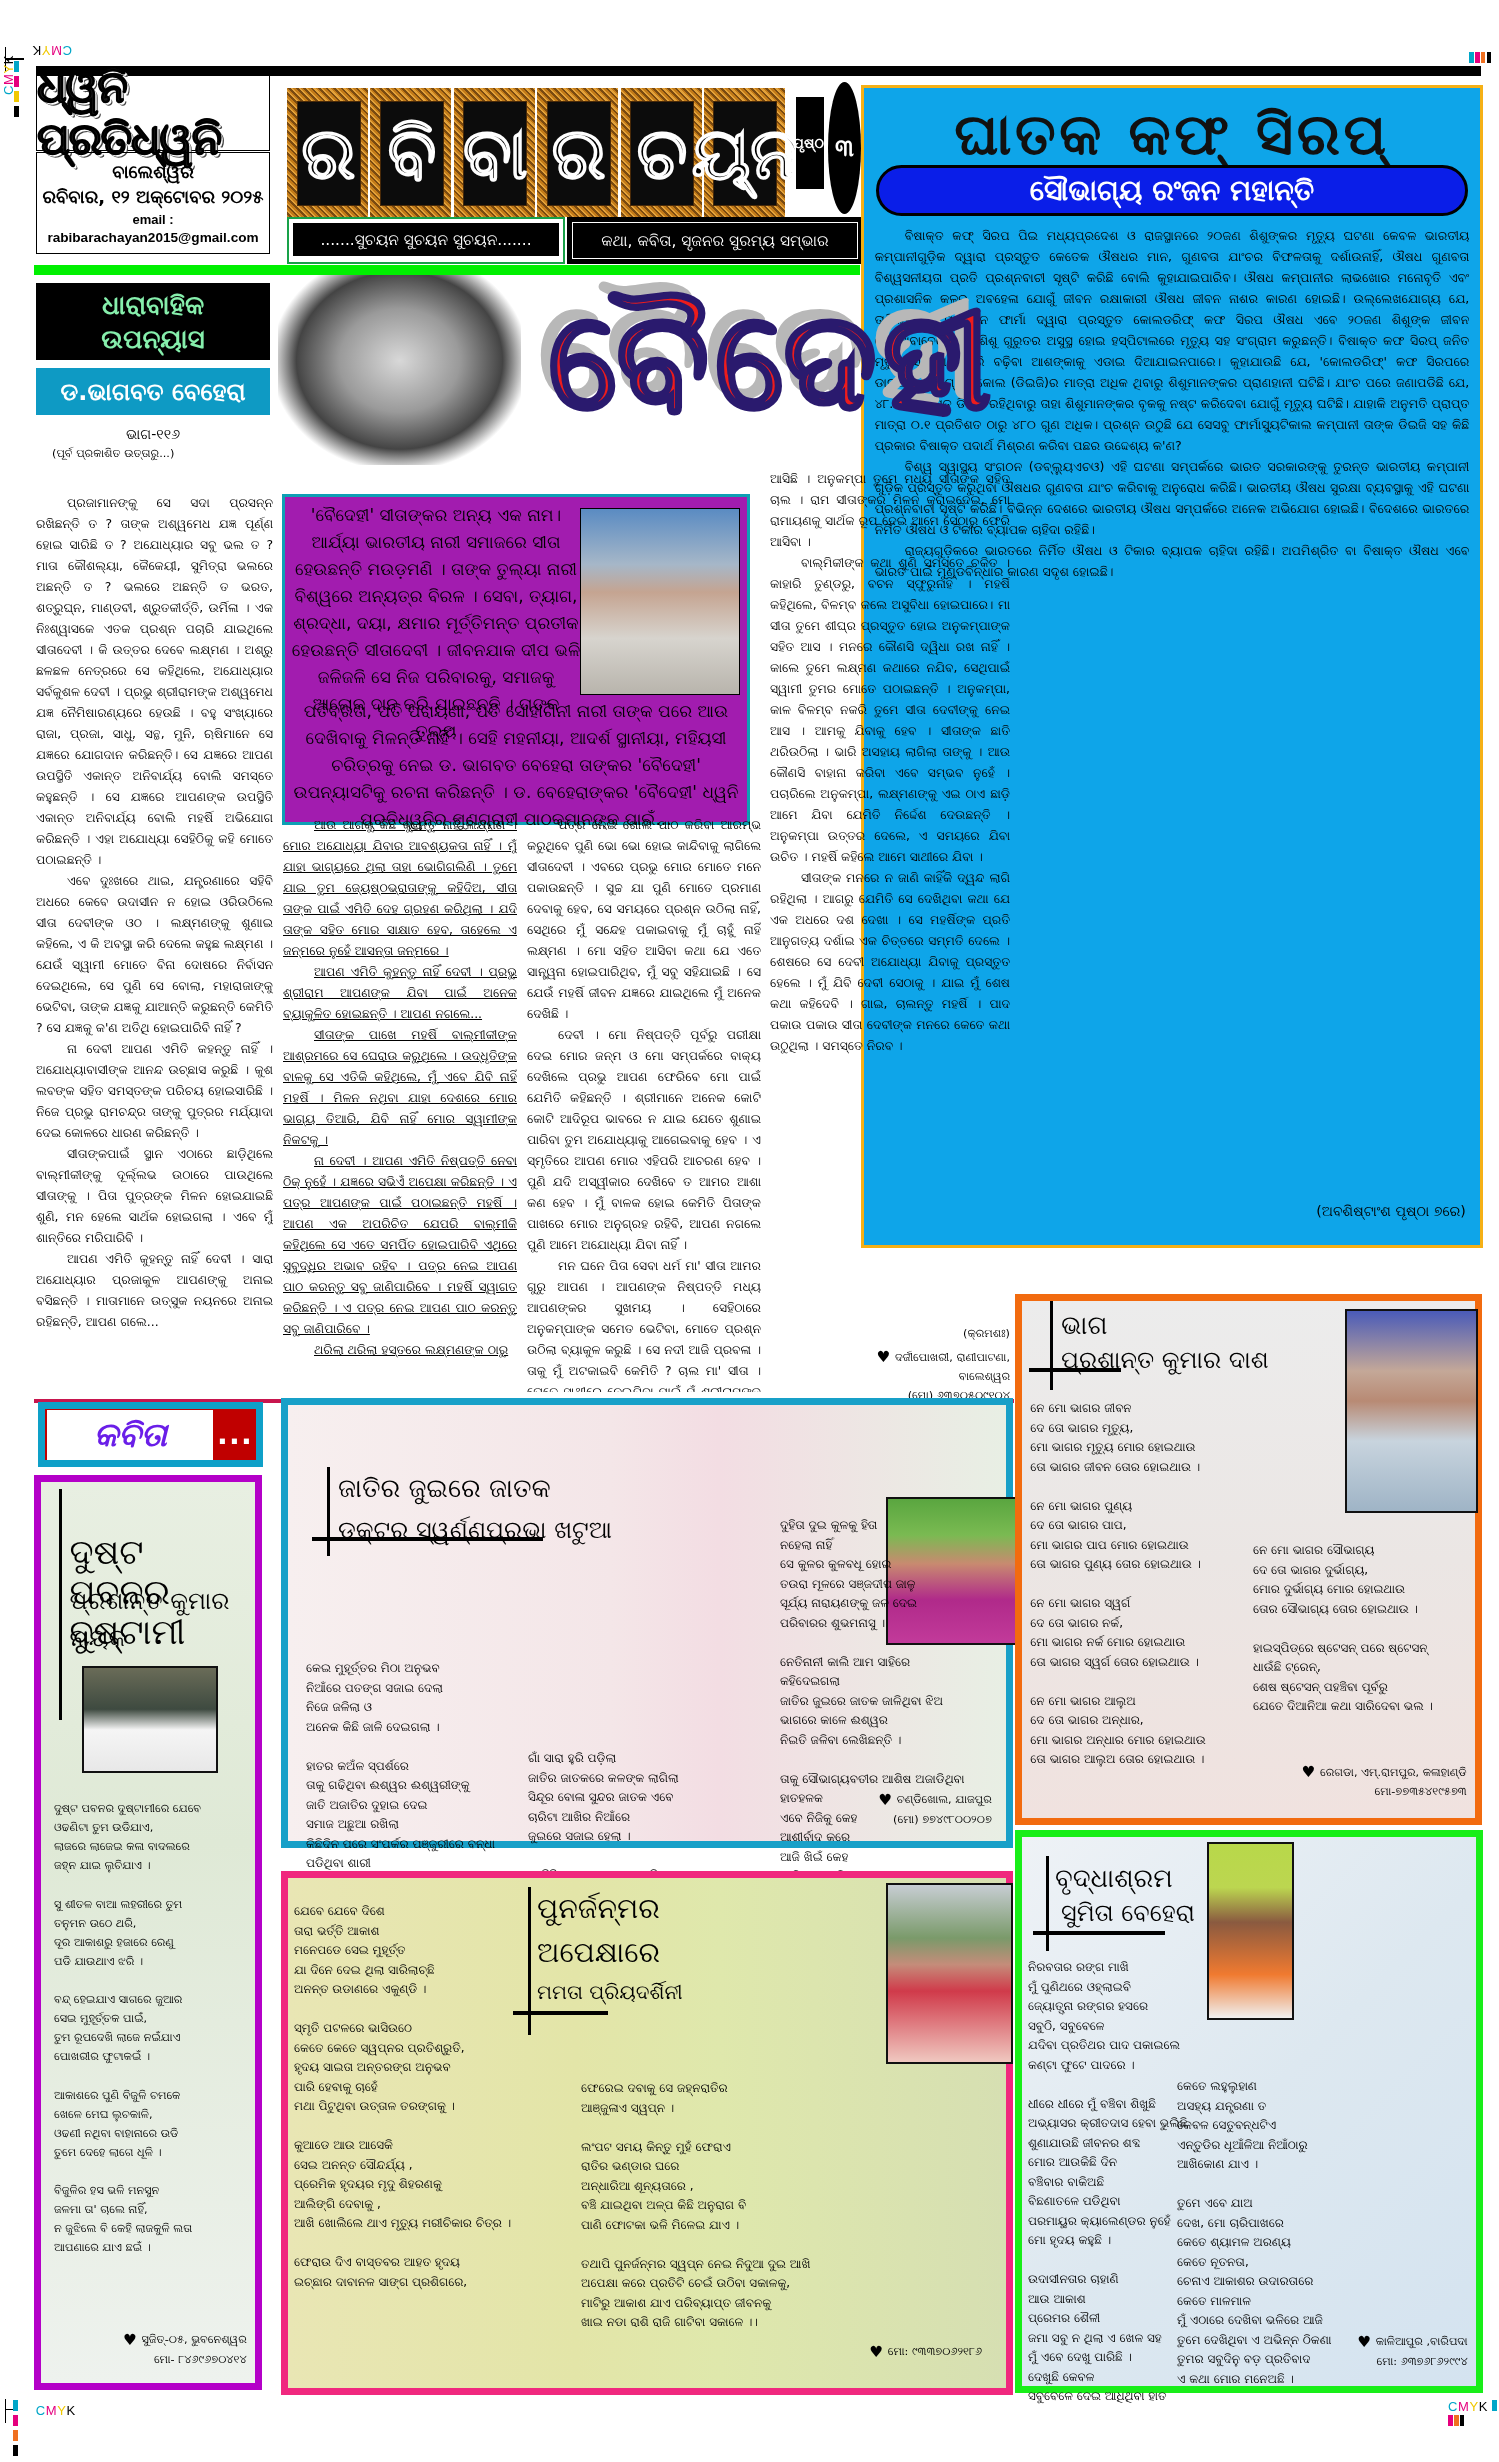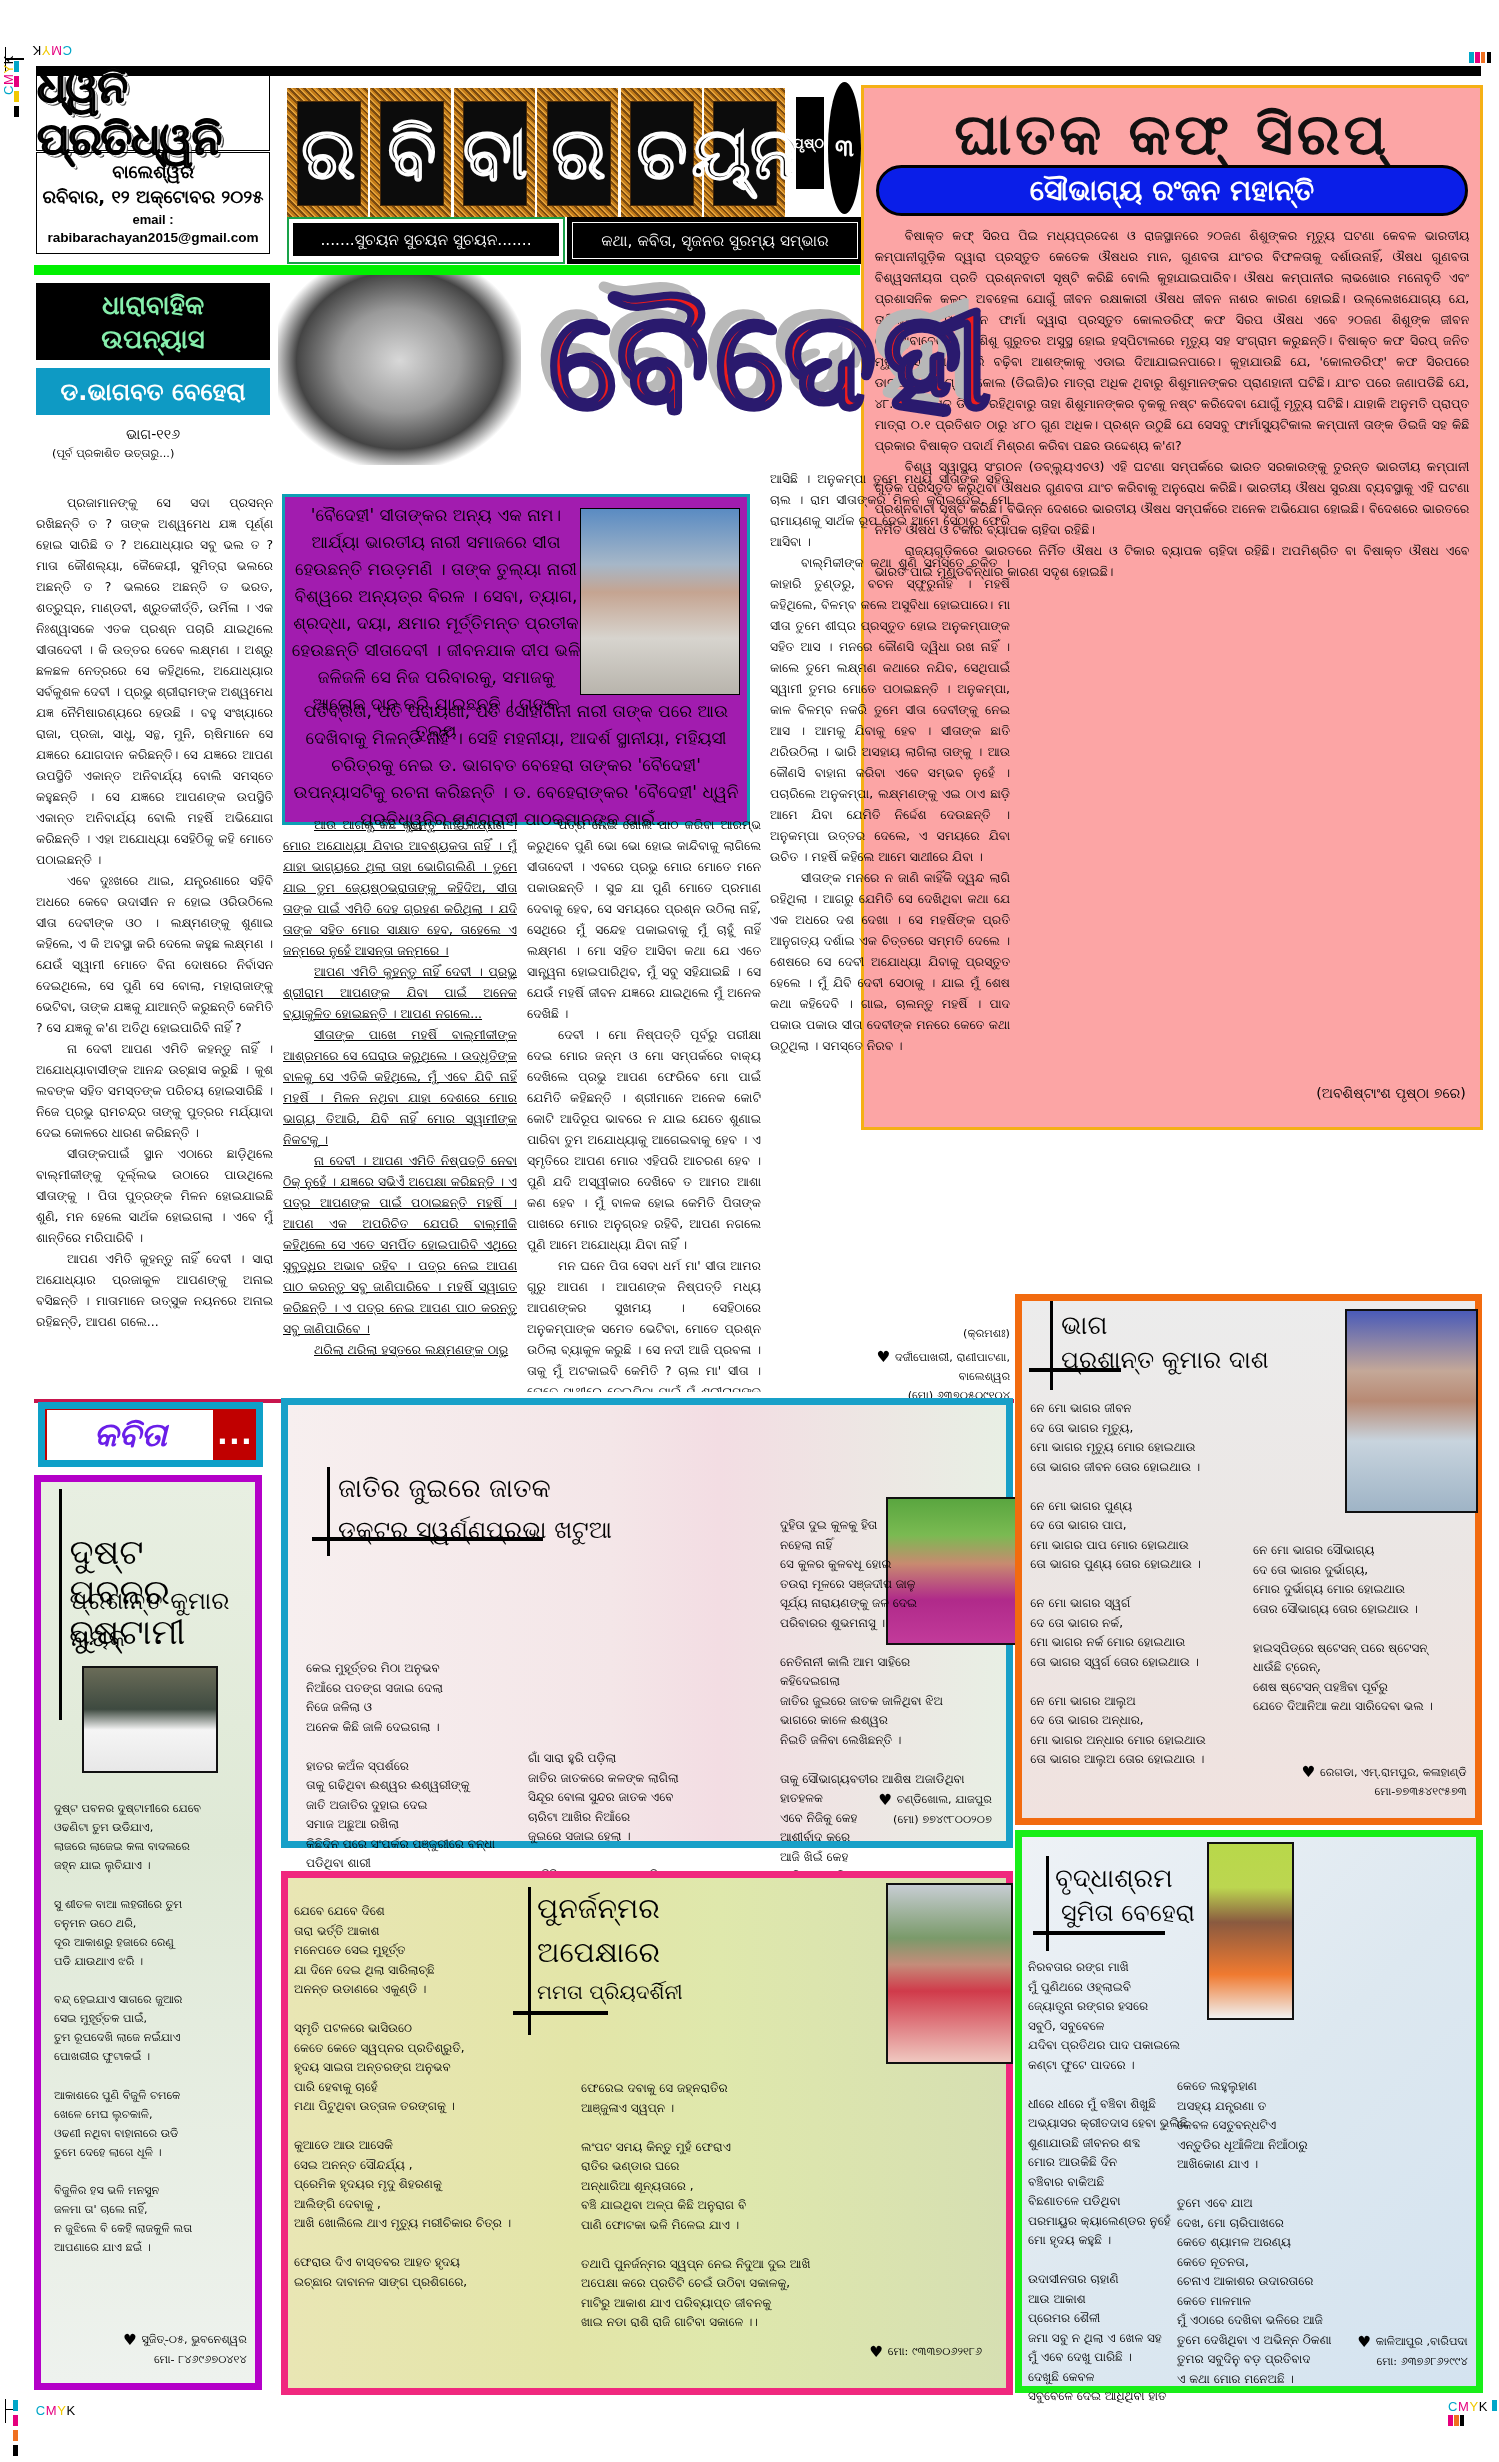--- a/index.html
+++ b/index.html
@@ -34,21 +34,21 @@
               display:flex; align-items:center; justify-content:center; font-size: 24px; font-weight:bold; }
   .tagline-box { left: 287px; top: 217px; width: 278px; height: 47px; border: 2.4px solid #18a148; padding: 3.6px; background:#fff;text-align:center; }
   .tagline-inner { width: 100%; height: 100%; background: #000; color: #fff; display:flex; align-items:center; justify-content:center;
                    font-size: 15.4px; border-bottom: 2.4px solid #fff; box-sizing: border-box; }
   .tagline2-box { left: 567px; top: 217px; width: 296px; height: 47px; background:#000; padding: 4.7px; }
   .tagline2-inner { width: 100%; height: 100%; border: 1.8px solid #fff; color: #fff; display:flex; align-items:center; justify-content:center;
                     font-size: 15.4px; box-sizing:border-box; }
   .green-bar { left: 34px; top: 265px; width: 826px; height: 9.5px; background: #00f000; }
 
   
-  .cough-box { left: 861px; top: 85px; width: 622px; height: 1045px; border: 3.6px solid #f5b015; background: #fca5a5; }
+  .cough-box { left: 861px; top: 85px; width: 622px; height: 1163px; border: 3.6px solid #f5b015; background: #0ea5e9; }
   .cough-title { left: 0; right: 0; top: 13px; text-align:center; font-size: 57px; font-weight: bold; color:#111; letter-spacing: 3.6px; }
   .cough-author { left: 12px; right: 12px; top: 77px; height: 51px; background: #0a1ee8; border: 3px solid #000; border-radius: 26px;
                   color: #fff; display:flex; align-items:center; justify-content:center; font-size: 28.4px; font-weight: bold; }
   .cough-body { left: 10.7px; right: 10.7px; top: 137px; font-size: 12.6px; line-height: 21px; text-align: justify; }
   .cough-body p { margin: 0; text-indent: 30px; }
   .cough-cont { right: 14.2px; bottom: 25px; font-size: 14.2px; margin-left: 14px; }
 
   
   .serial-box { left: 36px; top: 283px; width: 234px; height: 77px; background:#000; color:#86efac; text-align:center;
                 font-size: 26px; font-weight:bold; line-height: 34px; padding-top: 4.7px; }

